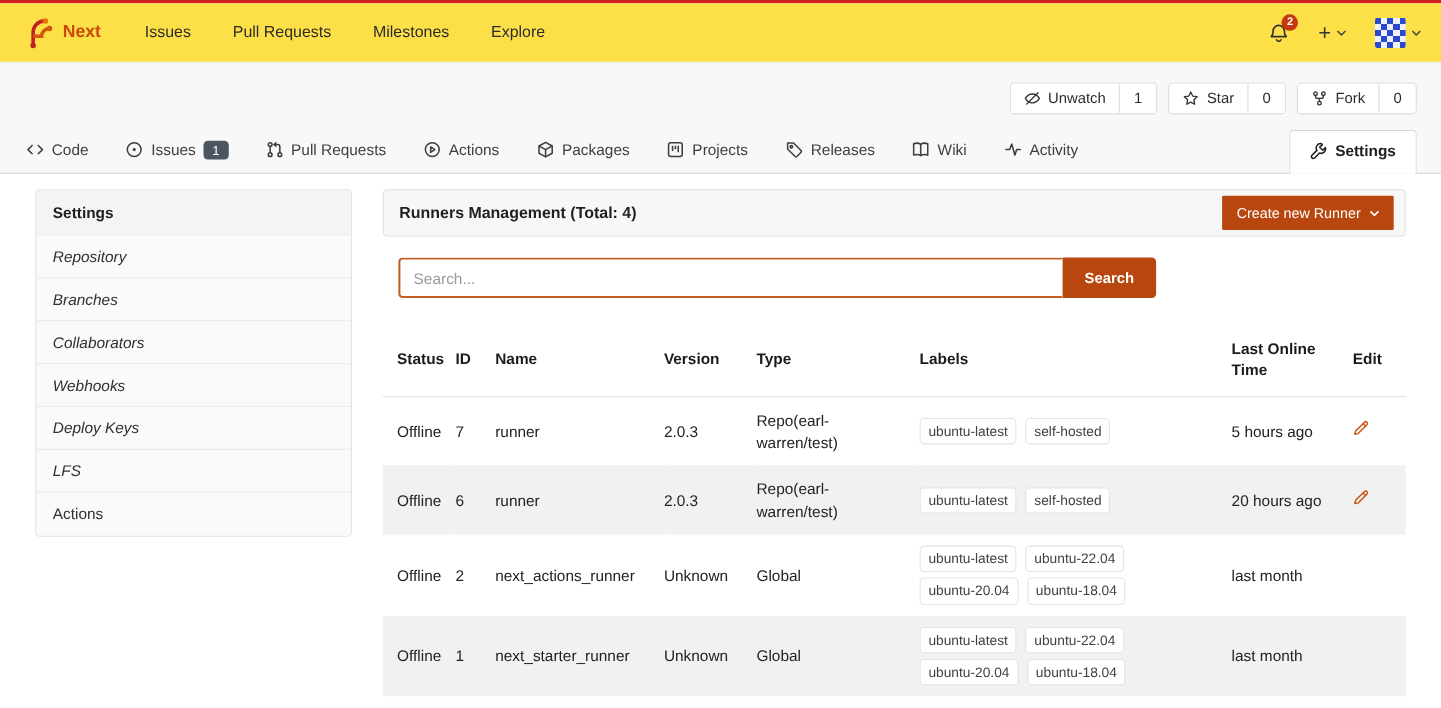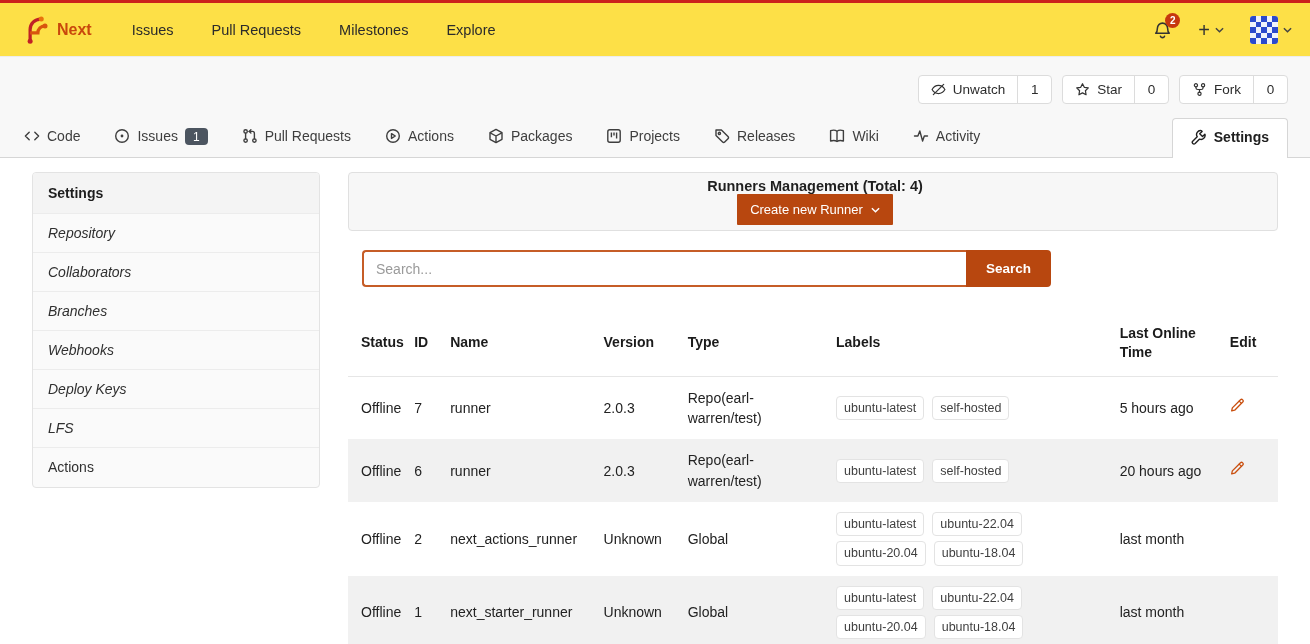--- a/index.html
+++ b/index.html
@@ -49,22 +49,22 @@
   .side-title { padding:12px 15px; font-size:14px; font-weight:700; background:#f4f4f4; color:#1d1d1d; }
   .side-item { padding:11px 15px; font-size:14px; color:#303030; border-top:1px solid #ececec; cursor:pointer;font-style:italic; }
   .side-group { border-top:1px solid #ececec; padding:11px 15px 12px; }
   .side-group-label { font-size:14px; color:#303030; cursor:pointer; }
   .side-sub { padding-left:14px; margin-top:7px; }
   .side-sub-item { font-size:13px; padding:3px 0; cursor:pointer; }
   .side-sub-item.active { font-weight:700; color:#1c1c1c; }
   .side-sub-item.muted { color:#8c8c8c; }
 
   .main { flex:1; }
-  .panel-head { display:flex; align-items:center; 
-    background:#f7f7f7; border:1px solid #e0e0e0; border-radius:4px; padding:5px 10px 5px 14px;flex-direction:column; }
+  .panel-head { display:flex; align-items:center; justify-content:space-between;
+    background:#f7f7f7; border:1px solid #e0e0e0; border-radius:4px; padding:5px 10px 5px 14px; }
   .panel-title { font-size:14.5px; font-weight:700; color:#1f1f1f; }
   .btn-primary { display:flex; align-items:center; gap:8px; background:#b8470f; color:#fff; border:none;
     font-size:13px; padding:8px 13px; border-radius:1px; cursor:pointer; font-family:inherit; }
 
   .search-row { display:flex; margin:19px 0 23px 14px; }
   .search-input { width:604px; height:37px; border:2px solid #c65d27; border-right:none;
     border-radius:4px 0 0 4px; padding:0 12px; font-size:14px; font-family:inherit; color:#222; outline:none; }
   .search-input::placeholder { color:#9a9a9a; }
   .btn-search { width:85px; height:37px; background:#b8470f; color:#fff; border:none; border-radius:0 4px 4px 0;
     font-size:13.5px; font-weight:600; cursor:pointer; font-family:inherit; }
@@ -288,22 +288,22 @@
       <span>Settings</span>
     </div>
   </div>
 </header>
 
 <div class="content">
 
   <aside class="sidemenu">
     <div class="side-title">Settings</div>
     <div class="side-item">Repository</div>
+    <div class="side-item">Branches</div>
     <div class="side-item">Collaborators</div>
-    <div class="side-item">Branches</div>
     <div class="side-item">Webhooks</div>
     <div class="side-item">Deploy Keys</div>
     <div class="side-item">LFS</div>
     <div class="side-group">
       <div class="side-group-label">Actions</div>
     </div>
   </aside>
 
   <section class="main">
     <div class="panel-head">

